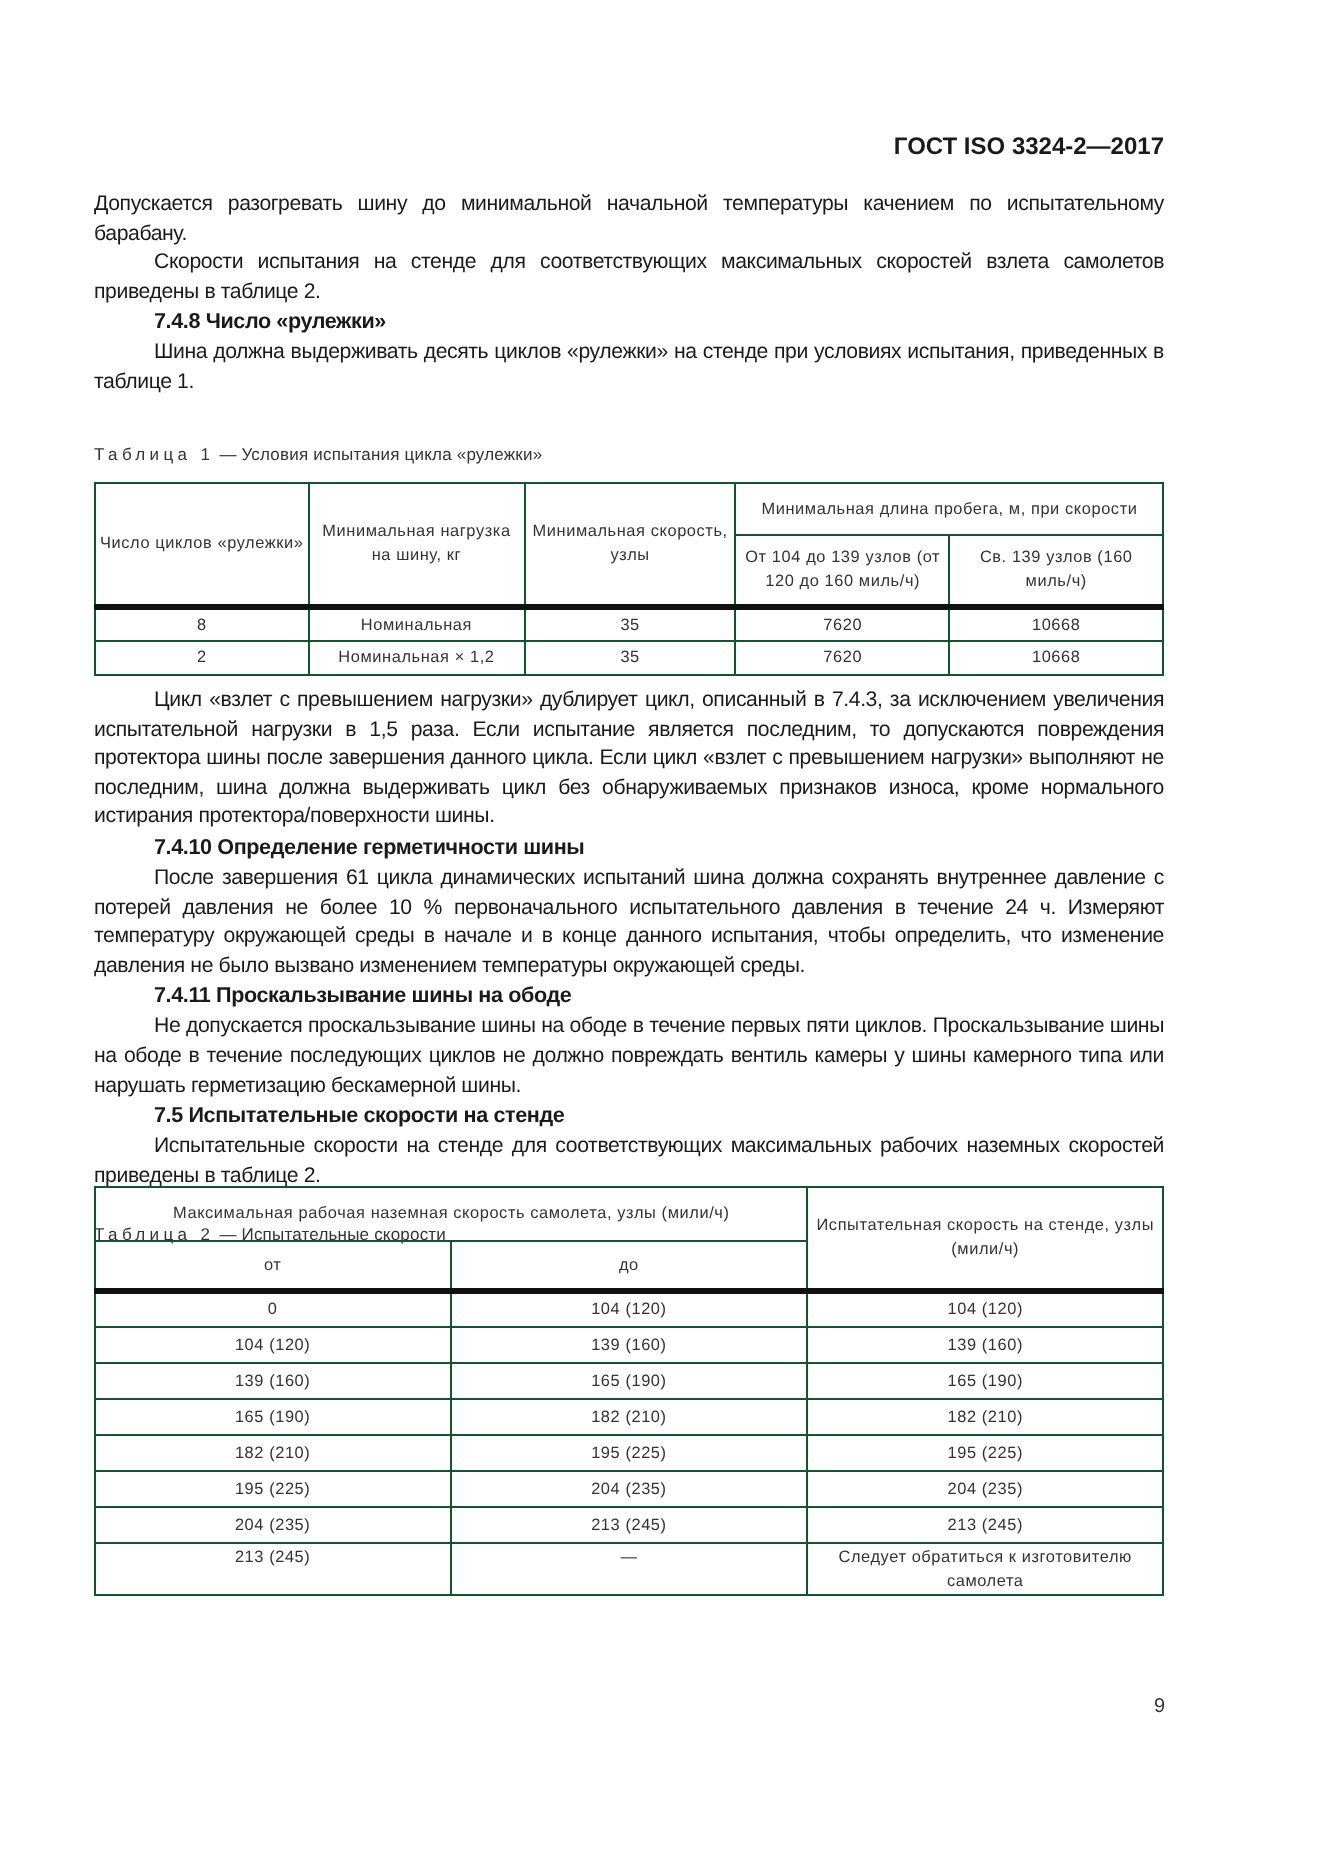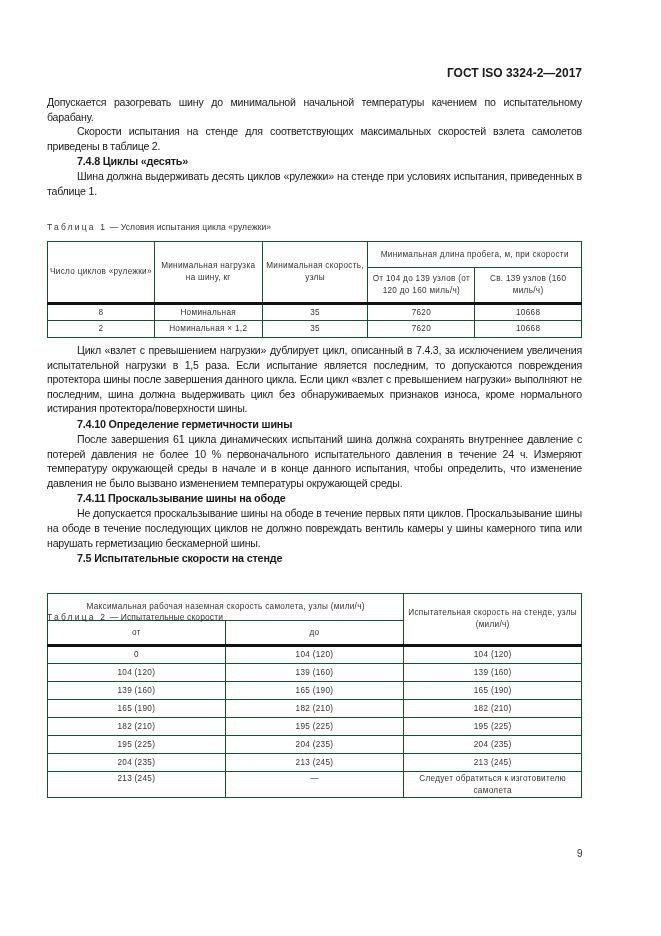--- a/index.html
+++ b/index.html
@@ -17,21 +17,21 @@
     .pagenum { position:absolute; left:577px; top:848px; font-size:10px; color:#333; }
   </style>
 </head>
 <body>
 
 <div class="header">ГОСТ ISO 3324-2—2017</div>
 
 <div class="block" style="top:95px;">
   <p class="p">Допускается разогревать шину до минимальной начальной температуры качением по испытательному барабану.</p>
   <p class="p ind">Скорости испытания на стенде для соответствующих максимальных скоростей взлета самолетов приведены в таблице 2.</p>
-  <p class="h">7.4.8  Циклы «десять»</p>
+  <p class="h">7.4.8  Число «рулежки»</p>
   <p class="p ind">Шина должна выдерживать десять циклов «рулежки» на стенде при условиях испытания, приведенных в таблице 1.</p>
 </div>
 
 <div class="caption" style="top:222px;">
   <span class="spaced">Таблица 1</span>
   <span>— Условия испытания цикла «рулежки»</span>
 </div>
 
 <table style="top:241px;">
   <colgroup>
@@ -69,20 +69,21 @@
 </tbody>
   </table>
 
 <div class="block" style="top:343px;">
   <p class="p ind">Цикл «взлет с превышением нагрузки» дублирует цикл, описанный в 7.4.3, за исключением увеличения испытательной нагрузки в 1,5 раза. Если испытание является последним, то допускаются повреждения протектора шины после завершения данного цикла. Если цикл «взлет с превышением нагрузки» выполняют не последним, шина должна выдерживать цикл без обнаруживаемых признаков износа, кроме нормального истирания протектора/поверхности шины.</p>
   <p class="h">7.4.10  Определение герметичности шины</p>
   <p class="p ind">После завершения 61 цикла динамических испытаний шина должна сохранять внутреннее давление с потерей давления не более 10 % первоначального испытательного давления в течение 24 ч. Измеряют температуру окружающей среды в начале и в конце данного испытания, чтобы определить, что изменение давления не было вызвано изменением температуры окружающей среды.</p>
   <p class="h">7.4.11  Проскальзывание шины на ободе</p>
   <p class="p ind">Не допускается проскальзывание шины на ободе в течение первых пяти циклов. Проскальзывание шины на ободе в течение последующих циклов не должно повреждать вентиль камеры у шины камерного типа или нарушать герметизацию бескамерной шины.</p>
   <p class="h">7.5  Испытательные скорости на стенде</p>
+  <p class="p ind">Испытательные скорости на стенде для соответствующих максимальных рабочих наземных скоростей приведены в таблице 2.</p>
 </div>
 
 <div class="caption" style="top:612px;">
   <span class="spaced">Таблица 2</span>
   <span>— Испытательные скорости</span>
 </div>
 
 <table style="top:593px;">
   <colgroup>
     <col style="width:178px">

